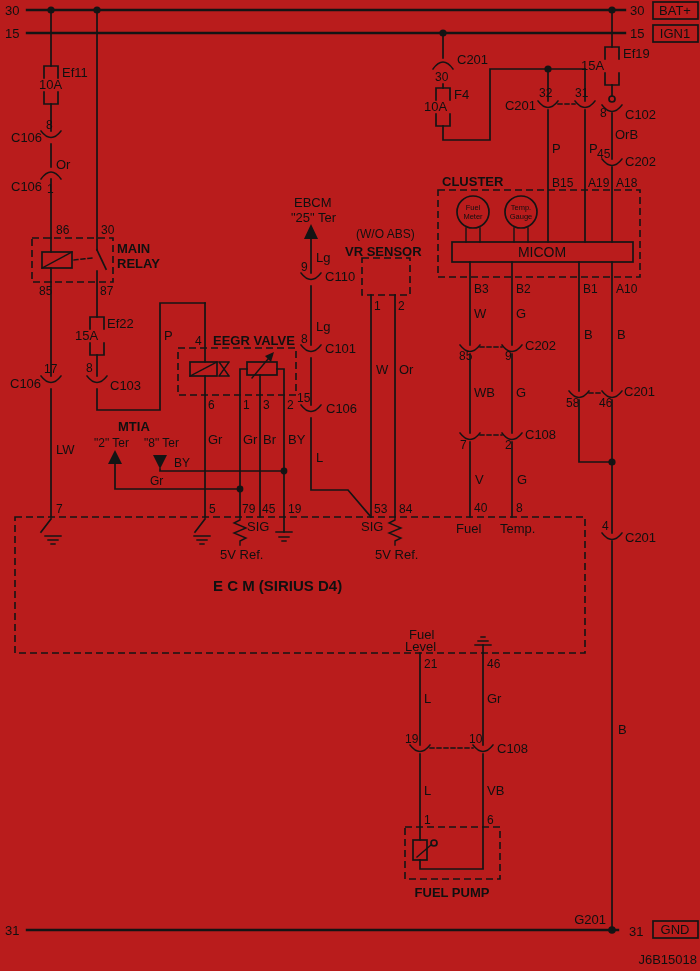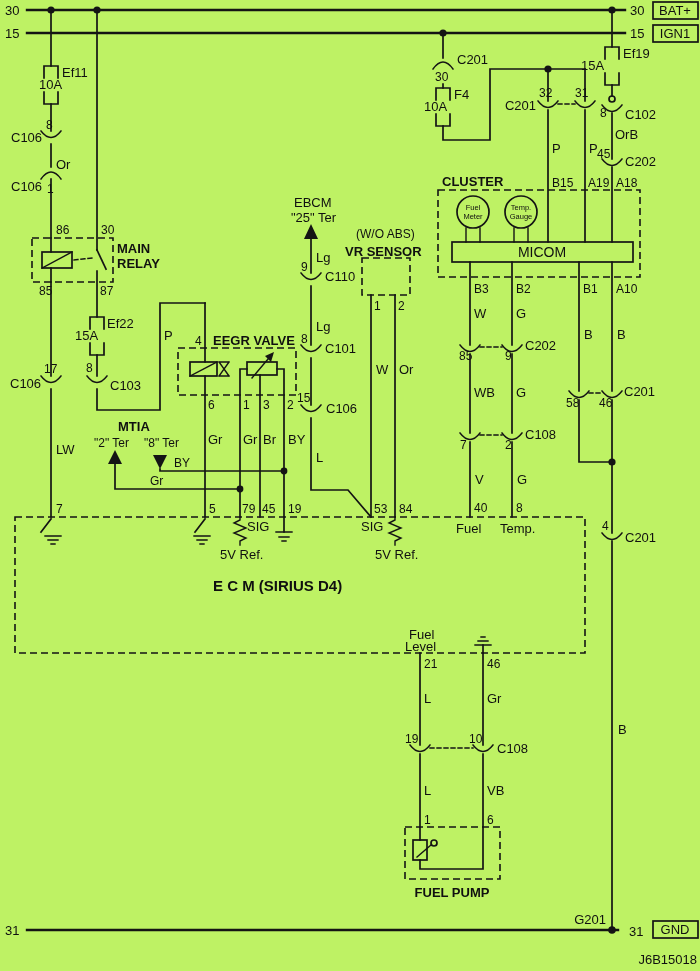--- a/index.html
+++ b/index.html
@@ -1,16 +1,16 @@
 <!DOCTYPE html>
 <html><head>
 <meta charset="utf-8">
 <style>
   html,body{margin:0;padding:0;background:#fff;}
-  #stage{position:relative;width:700px;height:971px;background:#bef264;font-family:"Liberation Sans",sans-serif;}
+  #stage{position:relative;width:700px;height:971px;background:#b91c1c;font-family:"Liberation Sans",sans-serif;}
   svg{display:block;}
   .w{stroke:#141414;stroke-width:1.7;fill:none;stroke-linecap:square;}
   .rail{stroke-width:2.4;}
   .thin{stroke-width:1.4;}
   .dashbox{stroke:#141414;stroke-width:1.6;fill:none;stroke-dasharray:7 4;}
   .dash2{stroke-dasharray:4 3;}
   .dot{fill:#141414;stroke:none;}
   .solid{fill:none;stroke:#141414;stroke-width:1.7;}
   .fillb{fill:#141414;stroke:none;}
   text{font-family:"Liberation Sans",sans-serif;fill:#101010;font-size:13px;}

